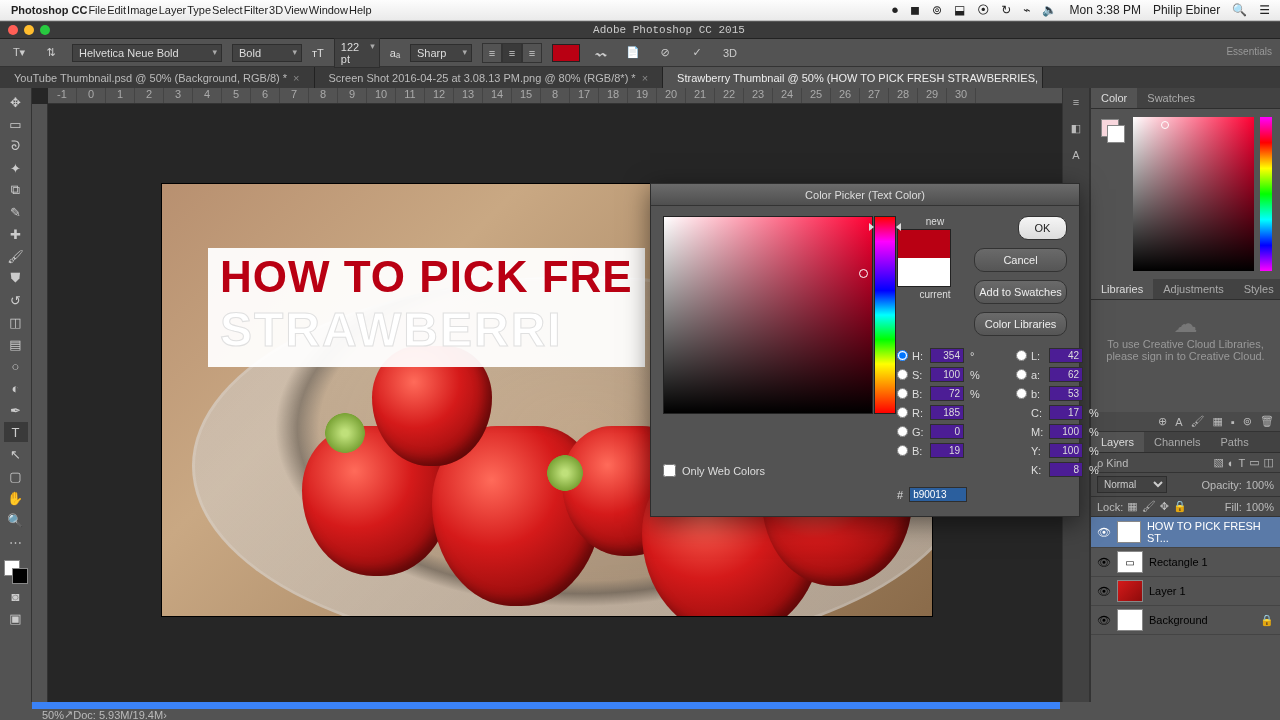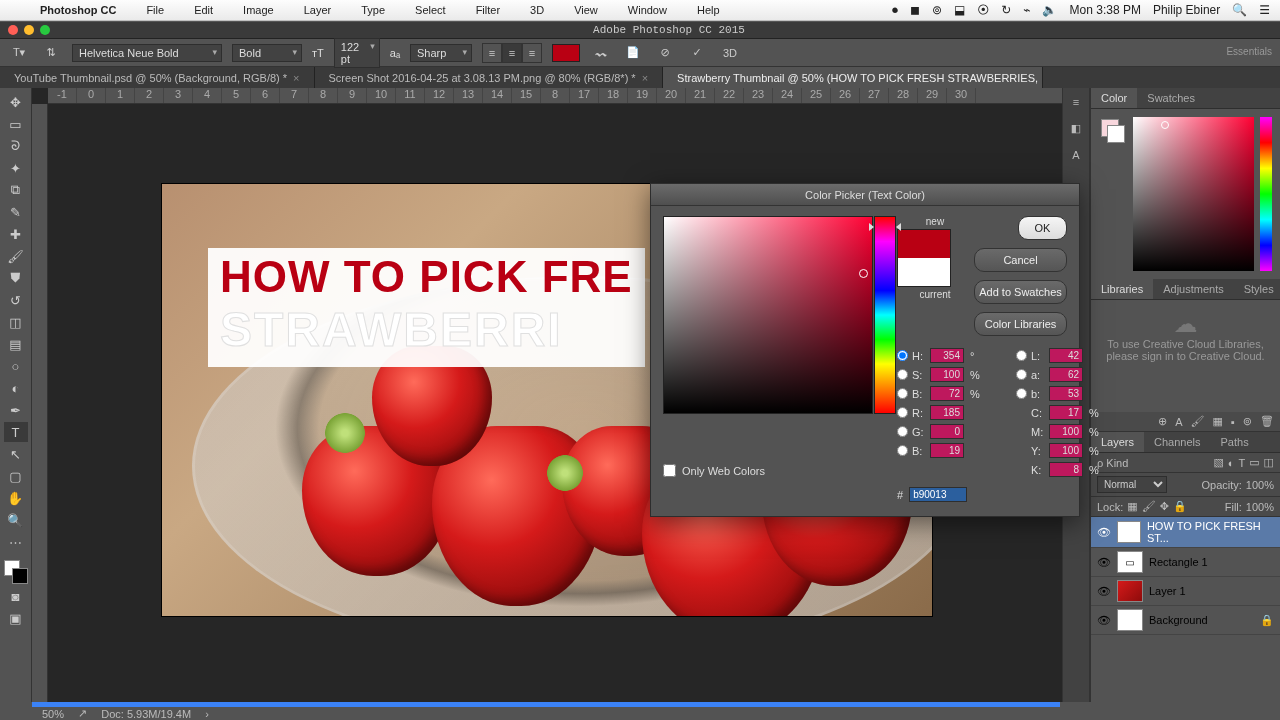--- a/index.html
+++ b/index.html
@@ -1,19 +1,19 @@
 <!DOCTYPE html>
 <html><head>
 <meta charset="utf-8">
 <style>
 * { margin: 0; padding: 0; box-sizing: border-box; font-family: "Lucida Grande", "Helvetica Neue", sans-serif; font-size: 11px; user-select: none; }
 body { width: 1280px; height: 720px; background: #535353; overflow: hidden; position: relative; }
 
 
-.mac-menu { height: 20px; background: linear-gradient(#fdfdfd,#eaeaea); display: flex; align-items: center; padding: 10px 10px; gap: 30px; border-bottom: 1px solid #c0c0c0; color: #222; }
+.mac-menu { height: 20px; background: linear-gradient(#fdfdfd,#eaeaea); display: flex; align-items: center; padding: 10px 10px; gap: 1px; border-bottom: 1px solid #c0c0c0; color: #222; }
 .mac-menu .apple { font-size: 14px; }
 .mac-menu .app-name { font-weight: bold; }
 .mac-menu .spacer { flex: 1; }
 .mac-menu .right { display: flex; align-items: center; gap: 12px; }
 .mac-menu .right span { font-size: 12px; }
 
 
 .win-title { height: 18px; background: #3a3a3a; display: flex; align-items: center; color: #ccc; font-size: 11px; border-top: 1px solid #555; border-bottom: 1px solid #222; }
 .traffic { display:flex; gap:6px; padding: 0 8px; }
 .dot { width:10px; height:10px; border-radius:50%; }
@@ -83,41 +83,41 @@
 .layers-ctrl select, .layers-ctrl input { background:#424242; border:1px solid #2e2e2e; color:#ccc; font-size:10px; padding:1px 2px; }
 .layer-list { }
 .layer { display:flex; align-items:center; gap:6px; padding:3px 6px; border-bottom:1px solid #444; cursor:pointer; }
 .layer.sel { background:#5a7aa8; color:#fff; }
 .eye { width:14px; text-align:center; }
 .thumb { width:26px; height:22px; background:#fff; border:1px solid #888; display:flex; align-items:center; justify-content:center; font-size:10px; }
 .thumb.img { background: linear-gradient(135deg,#d51a1a,#8e0b0b); }
 .layer .lock { margin-left:auto; color:#999; }
 
 
-.status { position:absolute; left:32px; right:220px; bottom:0; height:18px; background:#535353; border-top:5px solid #3b82f6; display:flex; align-items:center; gap:14px; padding:0 10px; color:#bbb; font-size:10px; }
+.status { position:absolute; left:32px; right:220px; bottom:0; height:18px; background:#535353; border-top:7px solid #3b82f6; display:flex; align-items:center; padding:0 10px; color:#bbb; font-size:10px; }
 
 
 .dialog { position:absolute; top: 183px; left: 650px; width: 430px; background: #535353; border:1px solid #2d2d2d; box-shadow: 0 6px 24px rgba(0,0,0,.5); color:#ddd; z-index:50; }
 .dialog-title { height:22px; background: linear-gradient(#6b6b6b,#4f4f4f); text-align:center; line-height:22px; font-size:11px; border-bottom:1px solid #333; }
 .dialog-body { padding:10px 12px 14px; display:grid; grid-template-columns: 210px 22px 76px 1fr; gap: 6px 1px; }
 .sv-box { grid-row: 1 / span 7; grid-column:1; height:198px; position:relative; background: linear-gradient(to top, #000, transparent), linear-gradient(to right, #fff, #ff0033); border:1px solid #222; }
 .sv-box .ring { position:absolute; right:4px; top:52px; width:9px; height:9px; border:1px solid #fff; border-radius:50%; }
 .hue-col { grid-row:1 / span 7; grid-column:2; height:198px; background: linear-gradient(to bottom,#ff0000,#ff00ff,#8000ff,#0000ff,#00ffff,#00ff00,#ffff00,#ff8000,#ff0000); border:1px solid #222; position:relative; }
 .hue-col .arrow { position:absolute; left:-6px; top:6px; width:0;height:0;border-top:4px solid transparent;border-bottom:4px solid transparent;border-left:5px solid #ddd; }
 .hue-col .arrow.r { left:auto; right:-6px; border-left:none; border-right:5px solid #ddd; }
 .newcur { grid-row:1 / span 3; grid-column:3; }
 .newcur .lbl { font-size:10px; text-align:center; }
 .newcur .box { width:54px; height:58px; border:1px solid #222; display:flex; flex-direction:column; margin:2px 0; }
 .newcur .new { flex:1; background:#b90013; }
 .newcur .cur { flex:1; background:#fff; }
 .dlg-buttons { grid-row:1 / span 4; grid-column:4; display:flex; flex-direction:column; gap:8px; align-items:stretch; }
 .dlg-btn { background: linear-gradient(#6a6a6a,#555); border:1px solid #333; border-radius:10px; height:24px; color:#eee; cursor:pointer; }
 .dlg-btn.primary { background: linear-gradient(#f5f5f5,#dcdcdc); color:#222;margin-left:44px; }
 .fields { grid-column: 3 / span 2; grid-row: 5 / span 4; display:grid; grid-template-columns: auto 14px 36px 14px 24px auto 14px 36px 14px; gap:4px 4px; align-items:center; font-size:10px; padding-top:6px; }
-.fields input[type=text]{ width:34px; background:#be185d; border:1px solid #2e2e2e; color:#ddd; padding:1px 3px; text-align:right; font-size:10px; }
+.fields input[type=text]{ width:34px; background:#4c1d95; border:1px solid #2e2e2e; color:#ddd; padding:1px 3px; text-align:right; font-size:10px; }
 .fields .rad { width:11px; height:11px; }
 .only-web { grid-column:1 / span 2; grid-row:8; display:flex; align-items:center; gap:6px; padding-top:10px; font-size:10px; }
 .hex-row { grid-column:3 / span 2; display:flex; align-items:center; gap:6px; font-size:10px; padding-top:4px; }
 .hex-row input { width:58px; background:#424242; border:1px solid #2e2e2e; color:#ddd; padding:1px 3px; font-size:10px; }
 .hex-row input.sel { background:#2b5f9e; color:#fff; }
 .essentials { position:absolute; right:8px; top:46px; color:#999; font-size:10px; z-index:5;}
 </style>
 </head>
 <body>
 

